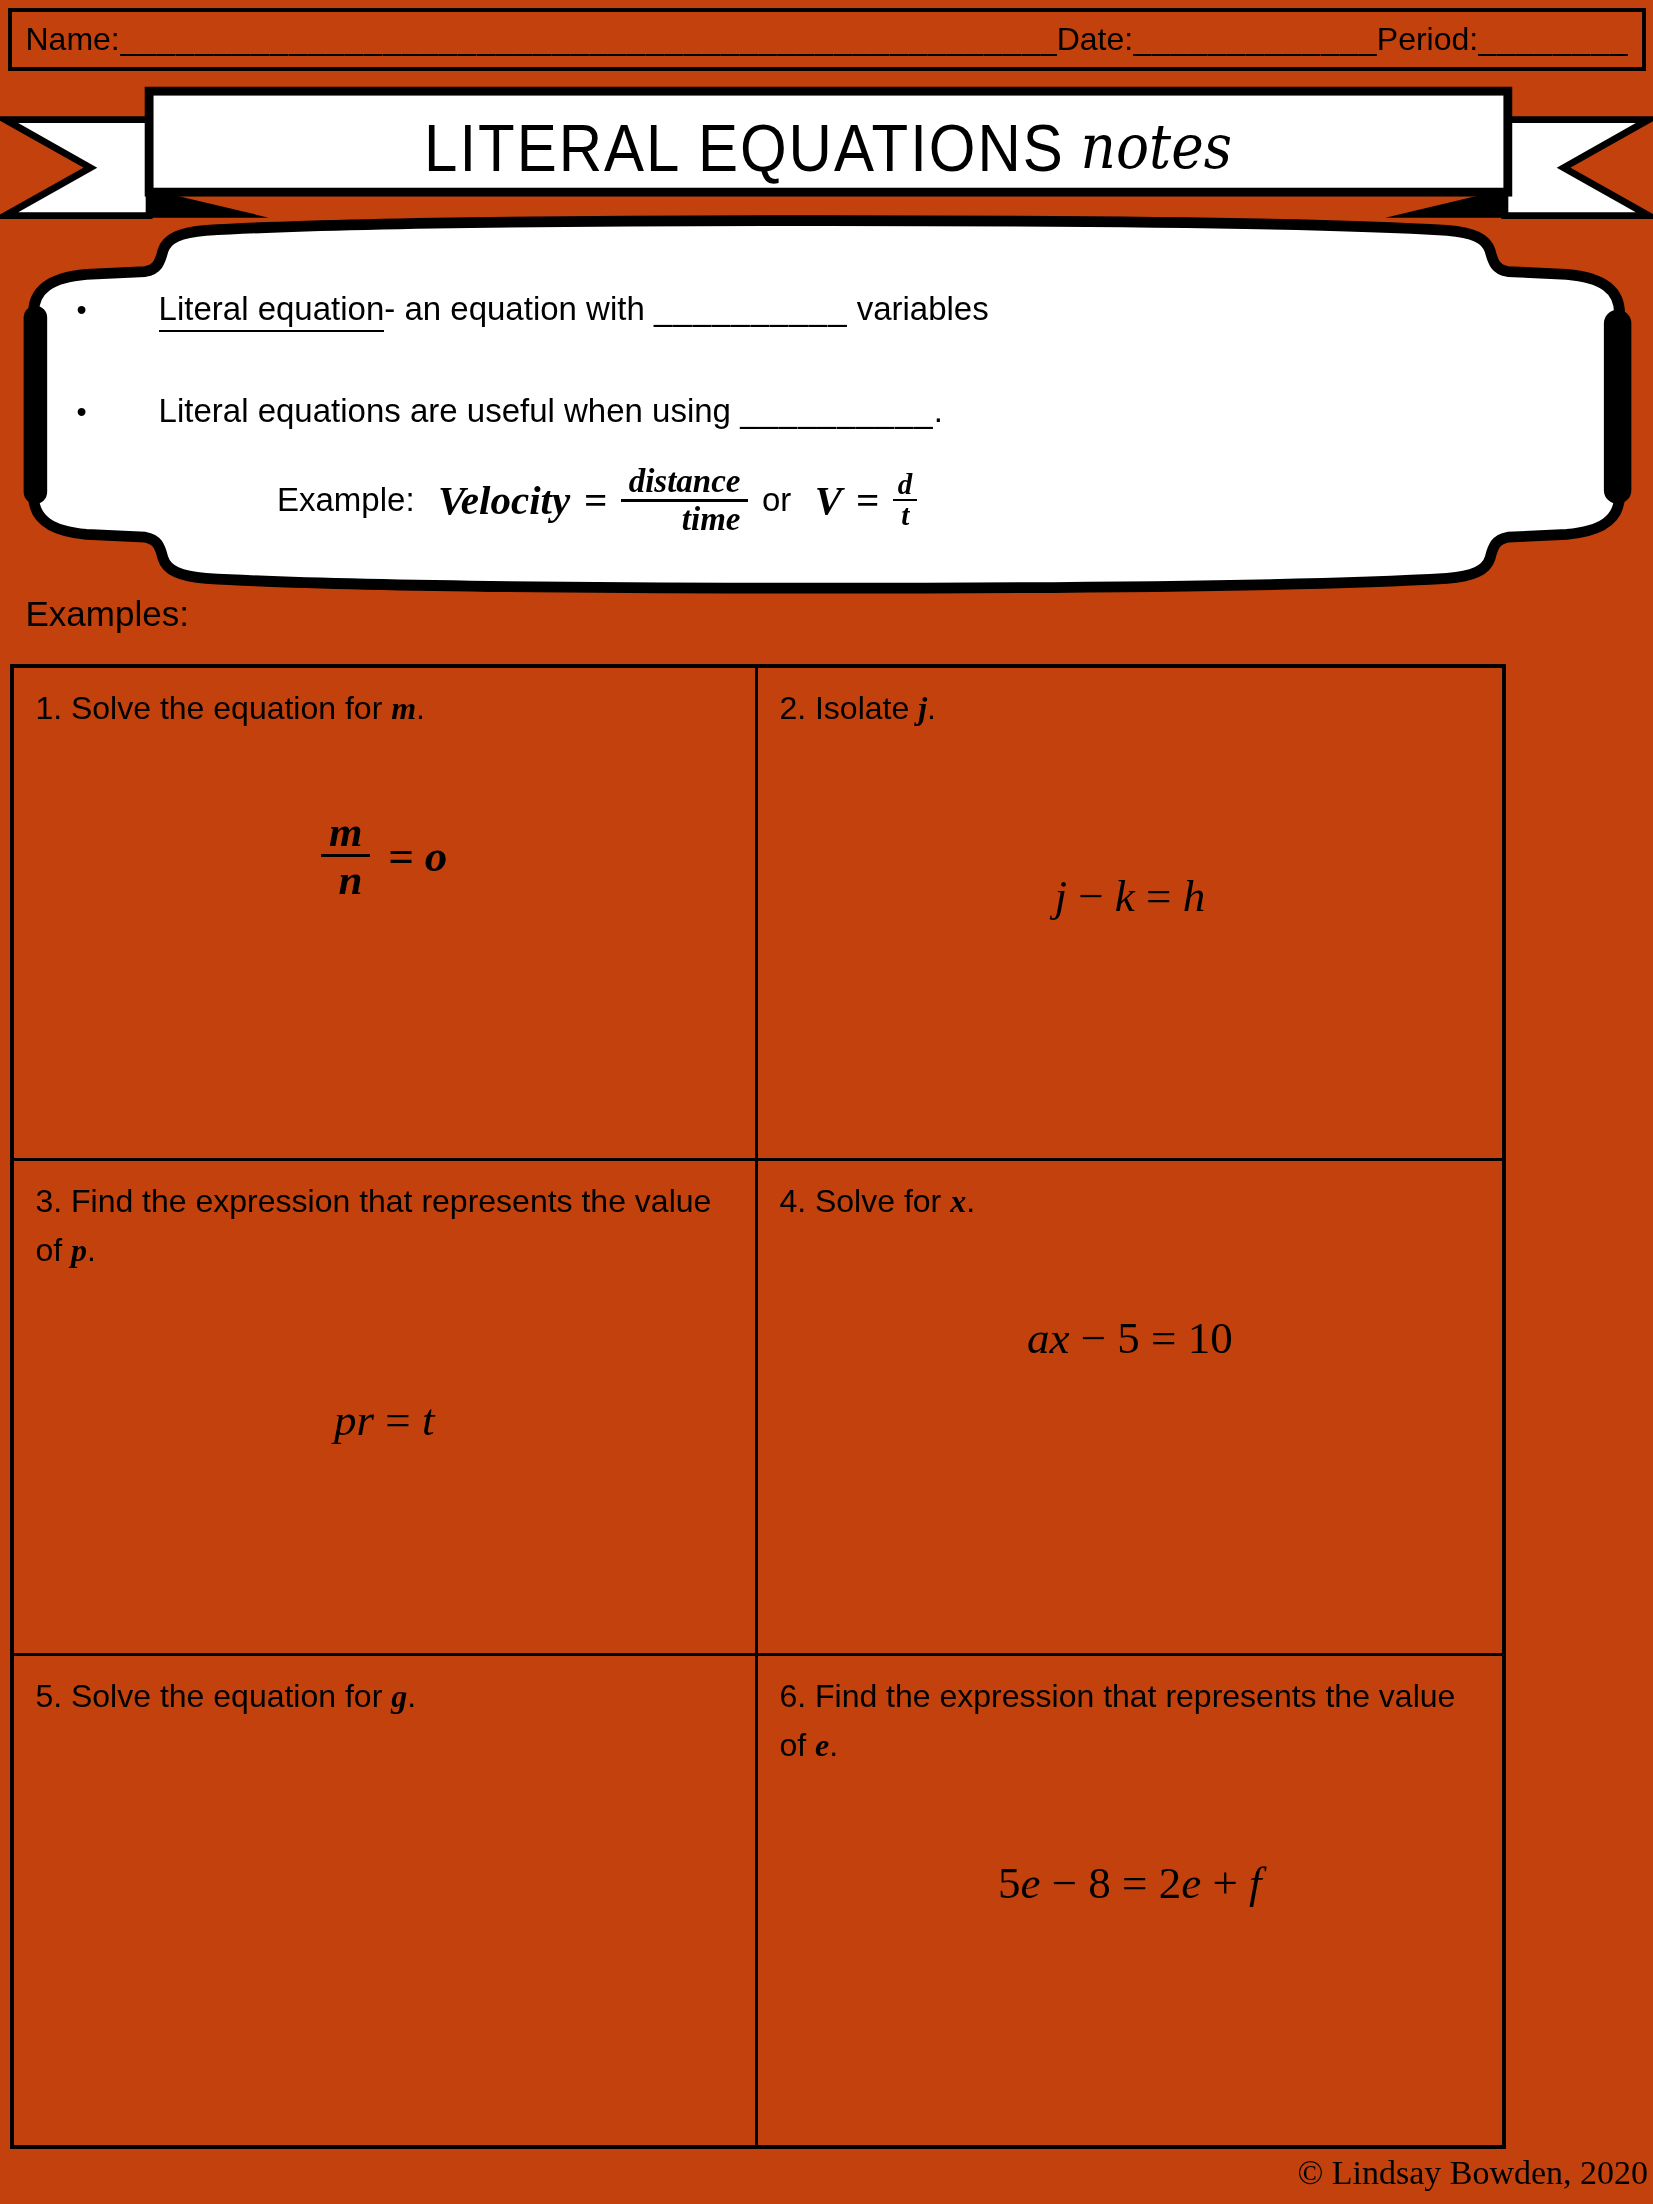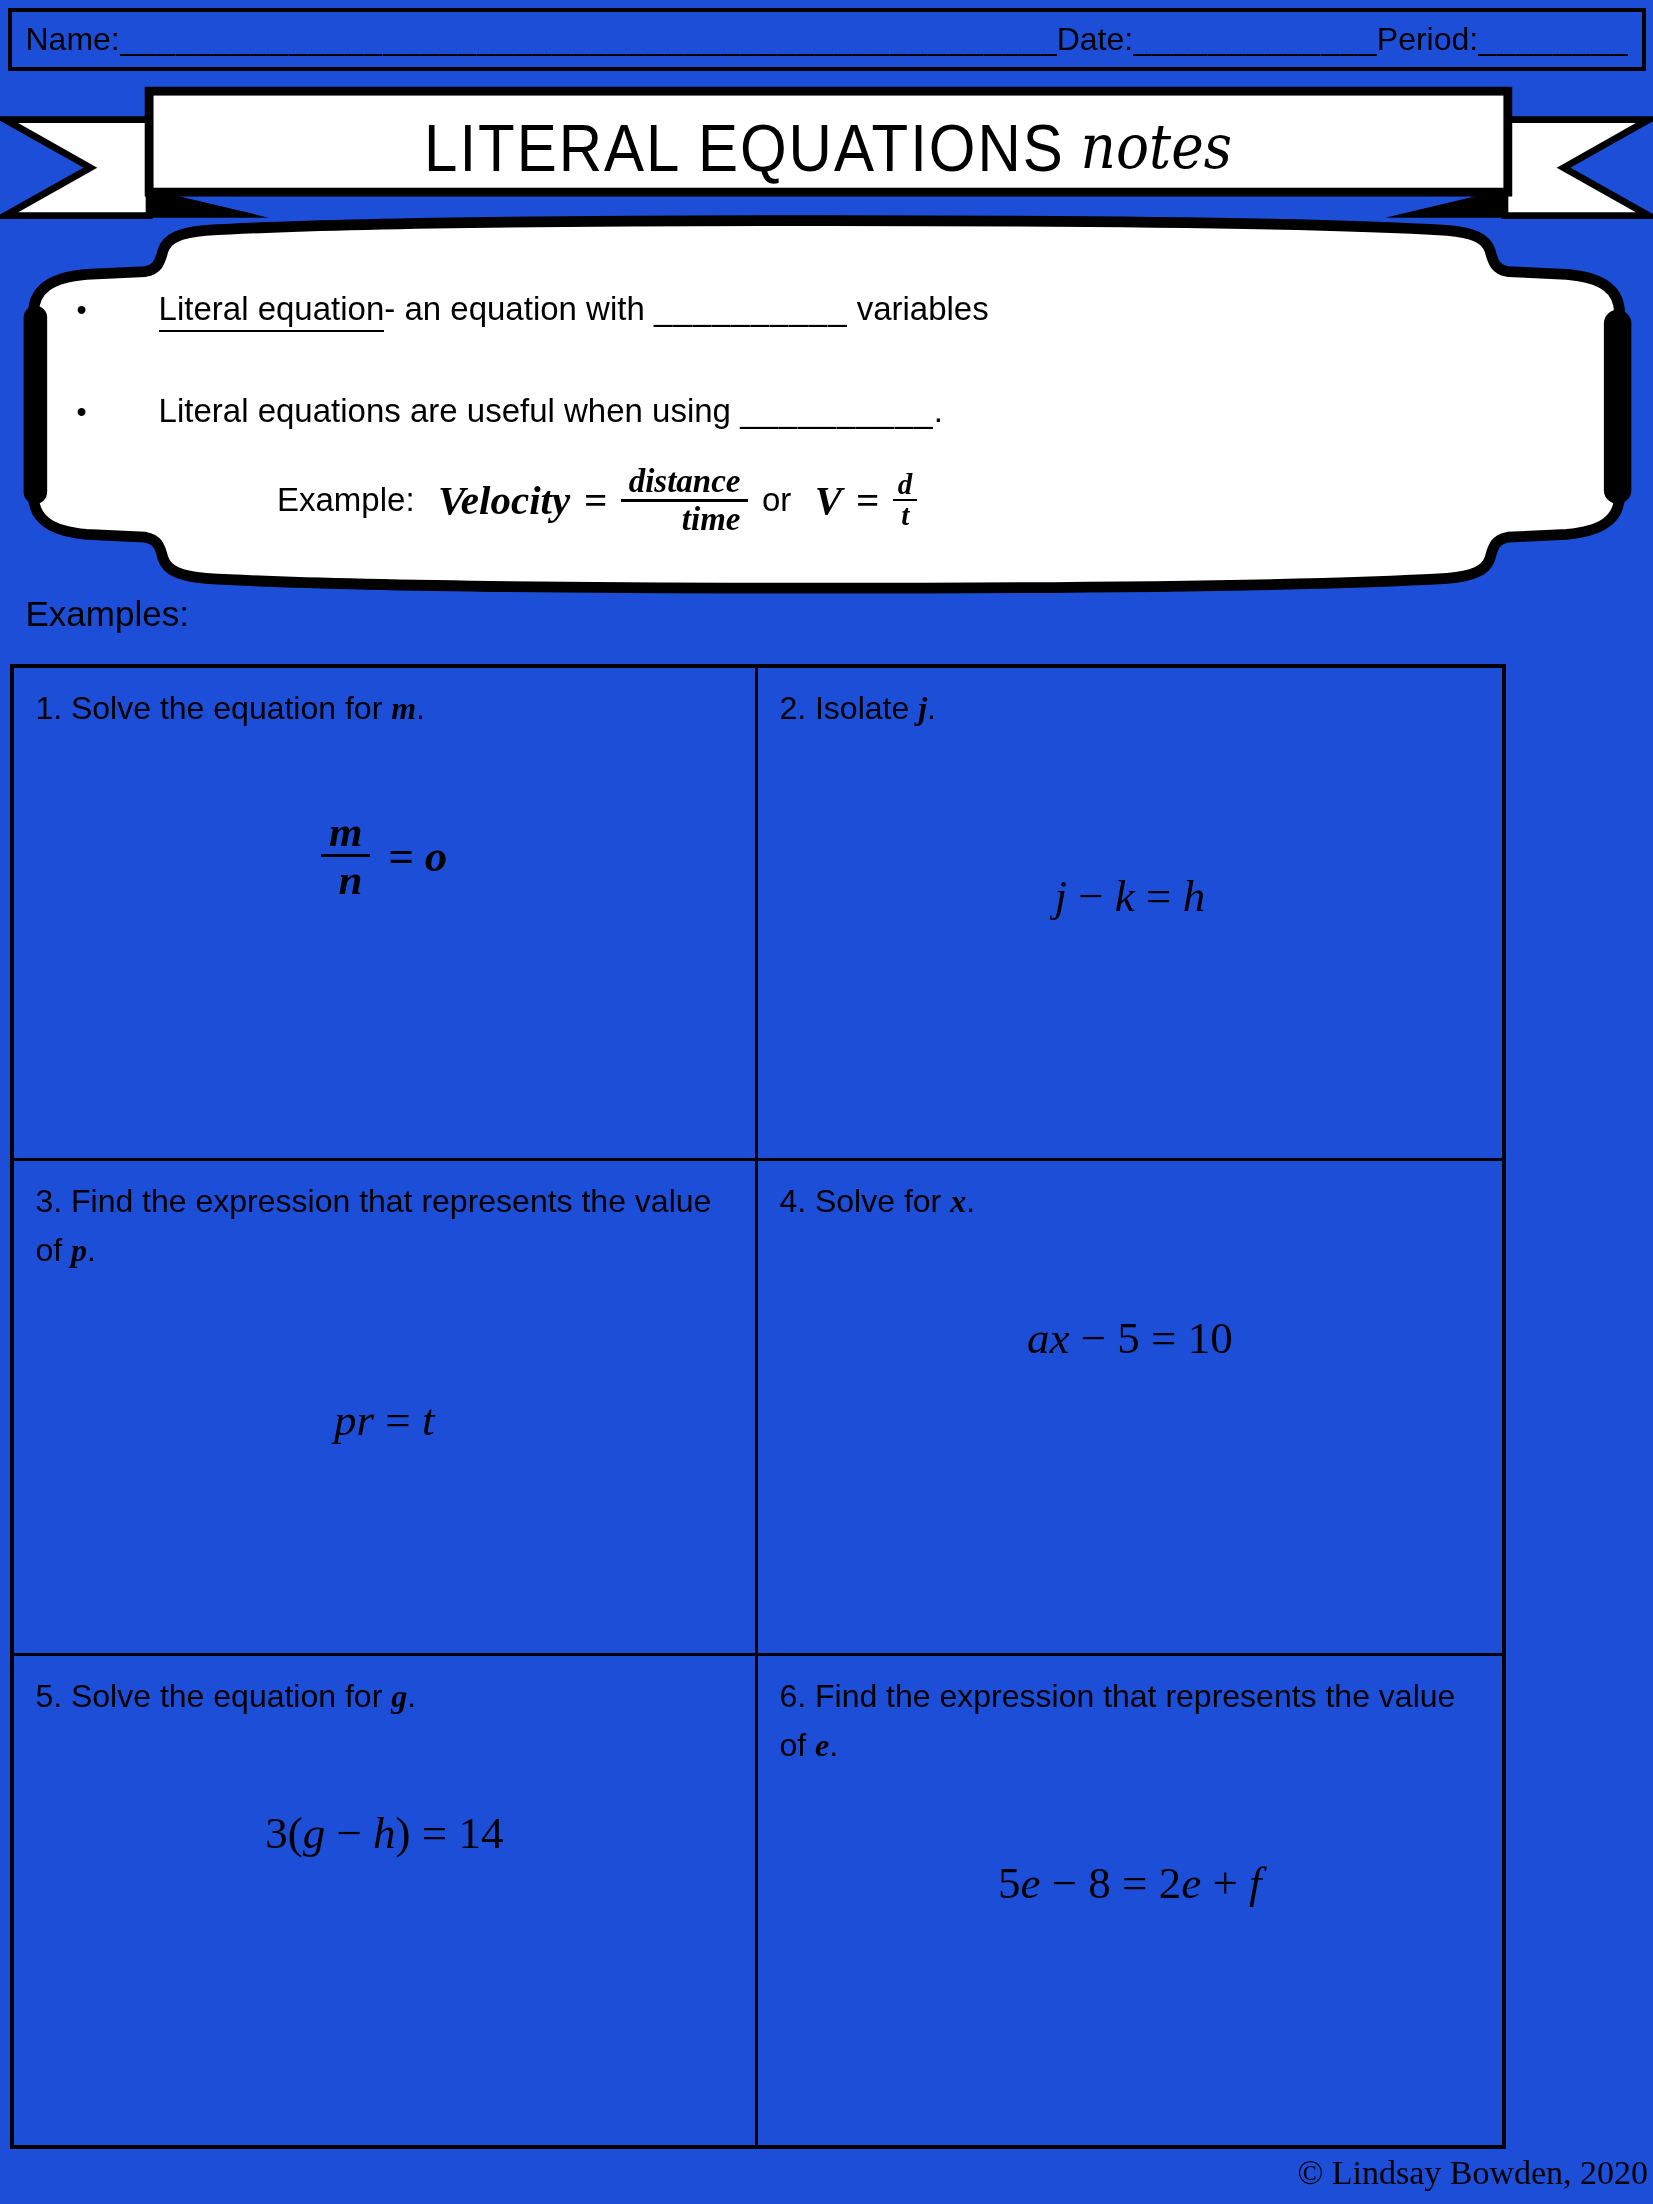--- a/index.html
+++ b/index.html
@@ -1,17 +1,17 @@
 <!DOCTYPE html>
 <html><head>
 <meta charset="utf-8">
 <style>
   html,body{margin:0;padding:0;background:#ffffff;}
   .page{
-    position:relative;width:1654px;height:2204px;background:#1d4ed8;color:#000;
+    position:relative;width:1654px;height:2204px;background:#c2410c;color:#000;
     font-family:"Liberation Sans",sans-serif;overflow:hidden;
   }
   
   .hdr{
     position:absolute;left:7.8px;top:7.8px;width:1638px;height:63px;
     border:4.9px solid #000;box-sizing:border-box;
     display:flex;align-items:center;padding:0 13.7px;
     font-size:32px;white-space:nowrap;overflow:hidden;
   }
   .hdr .lbl{flex:0 0 auto;}
@@ -176,21 +176,20 @@
       <div class="eq-line mt-mid"><span class="eqi">pr</span><span class="eqr"> = </span><span class="eqi">t</span></div>
     </div>
 
     <div class="cell bB">
       <div class="prompt"><span>4. </span><span>Solve for </span><span class="pvar">x</span><span>.</span></div>
       <div class="eq-line mt-sm"><span class="eqi">ax</span><span class="eqr"> − 5 = 10</span></div>
     </div>
 
     <div class="cell bR">
       <div class="prompt"><span>5. </span><span>Solve the equation for </span><span class="pvar">g</span><span>.</span></div>
-      <div class="eq-line mt-sm"><span class="eqr">3(</span><span class="eqi">g</span><span class="eqr"> − </span><span class="eqi">h</span><span class="eqr">) = 14</span></div>
     </div>
 
     <div class="cell">
       <div class="prompt"><span>6. </span><span>Find the expression that represents the value of </span><span class="pvar">e</span><span>.</span></div>
       <div class="eq-line mt-sm"><span class="eqr">5</span><span class="eqi">e</span><span class="eqr"> − 8 = 2</span><span class="eqi">e</span><span class="eqr"> + </span><span class="eqi">f</span></div>
     </div>
 
   </div>
 
   <div class="footer">© Lindsay Bowden, 2020</div>

